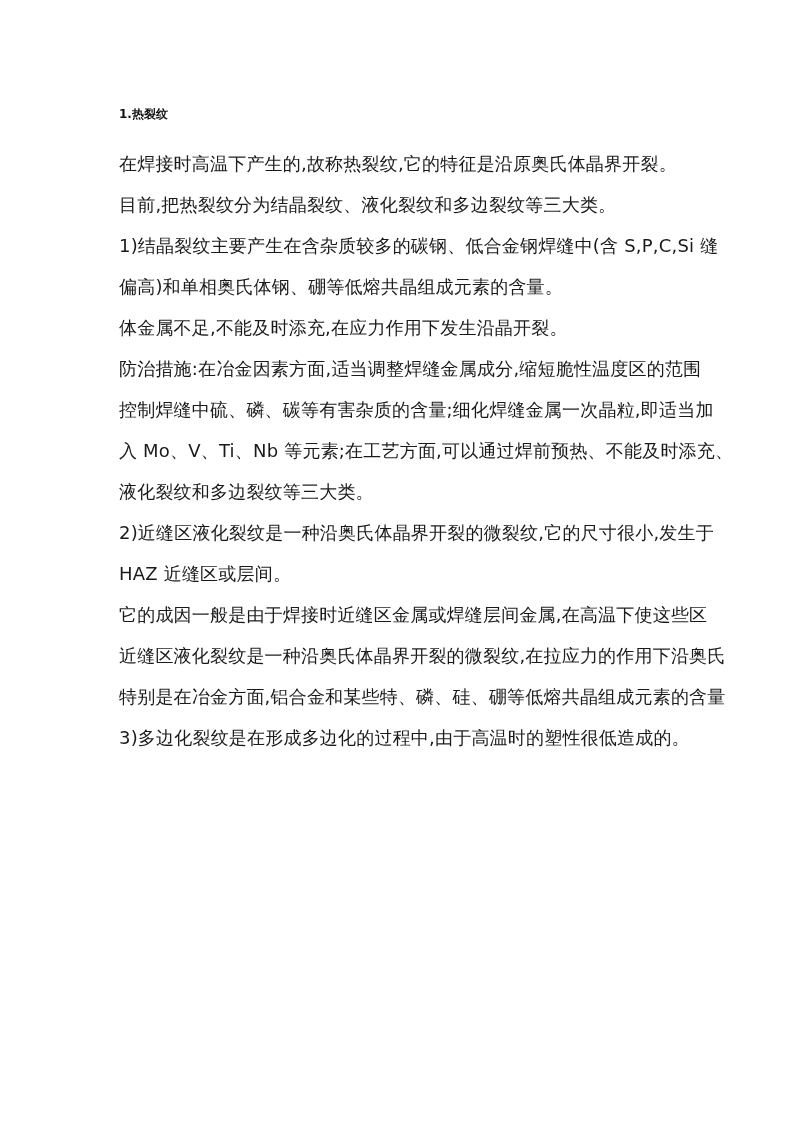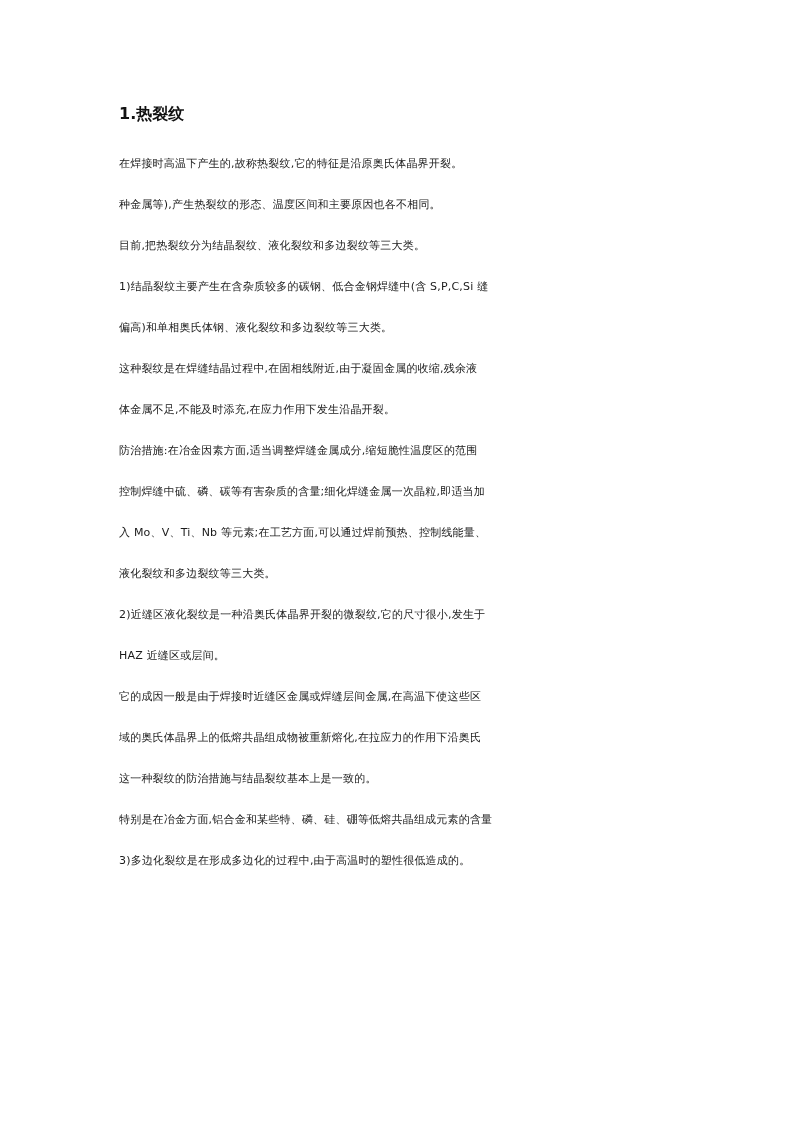--- a/index.html
+++ b/index.html
@@ -15,28 +15,28 @@
       font-family: "DejaVu Sans", "Liberation Sans", sans-serif;
       color: #1a1a1a;
     }
     .page {
       position: absolute;
       left: 119px;
       top: 104px;
       width: 556px;
     }
     .title {
-      font-size: 16px;
+      font-size: 12px;
       font-weight: bold;
       line-height: 20px;
       margin: 0 0 19px 0;
       color: #111;
     }
     .para {
-      font-size: 11px;
+      font-size: 18px;
       line-height: 41px;
       margin: 0;
       text-align: justify;
       letter-spacing: 0.2px;
       word-break: break-all;
     }
     .line {
       display: block;
       white-space: nowrap;
       height: 41px;
@@ -47,57 +47,52 @@
 <body>
 
 <div class="page">
   <div class="title">1.热裂纹</div>
 
   <p class="para">
     <span class="line">在焊接时高温下产生的,故称热裂纹,它的特征是沿原奥氏体晶界开裂。</span>
   </p>
 
   <p class="para">
-    <span class="line">种金属等),产生热裂纹的形态、温度区间和主要原因也各不相同。</span>
   </p>
 
   <p class="para">
     <span class="line">目前,把热裂纹分为结晶裂纹、液化裂纹和多边裂纹等三大类。</span>
   </p>
 
   <p class="para">
     <span class="line">1)结晶裂纹主要产生在含杂质较多的碳钢、低合金钢焊缝中(含 S,P,C,Si 缝</span>
-    <span class="line">偏高)和单相奥氏体钢、液化裂纹和多边裂纹等三大类。</span>
+    <span class="line">偏高)和单相奥氏体钢、硼等低熔共晶组成元素的含量。</span>
   </p>
 
   <p class="para">
-    <span class="line">这种裂纹是在焊缝结晶过程中,在固相线附近,由于凝固金属的收缩,残余液</span>
     <span class="line">体金属不足,不能及时添充,在应力作用下发生沿晶开裂。</span>
   </p>
 
   <p class="para">
     <span class="line">防治措施:在冶金因素方面,适当调整焊缝金属成分,缩短脆性温度区的范围</span>
     <span class="line">控制焊缝中硫、磷、碳等有害杂质的含量;细化焊缝金属一次晶粒,即适当加</span>
-    <span class="line">入 Mo、V、Ti、Nb 等元素;在工艺方面,可以通过焊前预热、控制线能量、</span>
+    <span class="line">入 Mo、V、Ti、Nb 等元素;在工艺方面,可以通过焊前预热、不能及时添充、</span>
     <span class="line">液化裂纹和多边裂纹等三大类。</span>
   </p>
 
   <p class="para">
     <span class="line">2)近缝区液化裂纹是一种沿奥氏体晶界开裂的微裂纹,它的尺寸很小,发生于</span>
     <span class="line">HAZ 近缝区或层间。</span>
   </p>
 
   <p class="para">
     <span class="line">它的成因一般是由于焊接时近缝区金属或焊缝层间金属,在高温下使这些区</span>
-    <span class="line">域的奥氏体晶界上的低熔共晶组成物被重新熔化,在拉应力的作用下沿奥氏</span>
+    <span class="line">近缝区液化裂纹是一种沿奥氏体晶界开裂的微裂纹,在拉应力的作用下沿奥氏</span>
   </p>
 
-  <p class="para">
-    <span class="line">这一种裂纹的防治措施与结晶裂纹基本上是一致的。</span>
-  </p>
 
   <p class="para">
     <span class="line">特别是在冶金方面,铝合金和某些特、磷、硅、硼等低熔共晶组成元素的含量</span>
   </p>
 
   <p class="para">
     <span class="line">3)多边化裂纹是在形成多边化的过程中,由于高温时的塑性很低造成的。</span>
   </p>
 </div>
 

